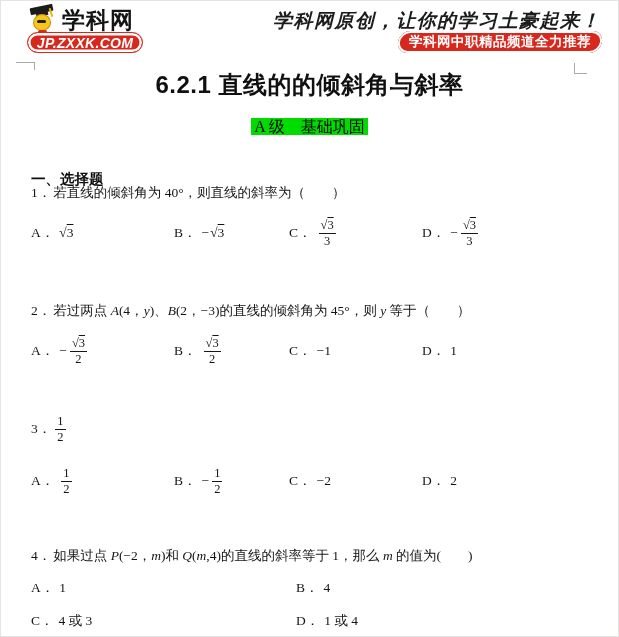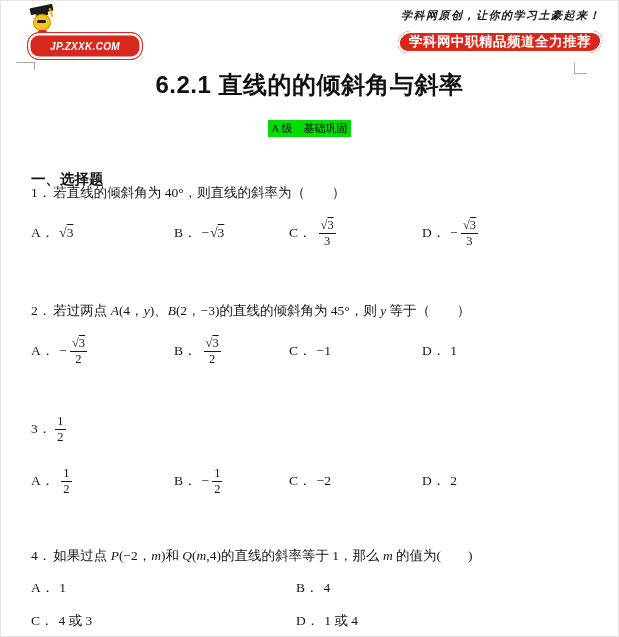--- a/index.html
+++ b/index.html
@@ -15,42 +15,42 @@
   .mascot .cap{position:absolute;left:1px;top:3px;width:23px;height:7px;background:#1b1b1b;transform:rotate(-12deg);border-radius:1px;}
   .mascot .cap-base{position:absolute;left:7px;top:8px;width:12px;height:5px;background:#1b1b1b;transform:rotate(-12deg);}
   .mascot .tassel{position:absolute;left:21px;top:5px;width:2px;height:9px;background:#f0b400;transform:rotate(-18deg);}
   .mascot .head{position:absolute;left:4px;top:11px;width:16px;height:15px;background:#f7c51e;border:1px solid #c79204;border-radius:50%;}
   .mascot .glasses{position:absolute;left:3px;top:5px;width:9px;height:3px;background:#222;border-radius:2px;}
   .mascot .scarf{position:absolute;left:9px;top:27px;width:9px;height:6px;background:#d7281d;border-radius:2px;}
 
   .brand{left:61px;top:4px;font-family:"Liberation Sans","DejaVu Sans",sans-serif;font-weight:bold;font-size:23px;letter-spacing:1px;color:#141414;}
   .site-url{left:64px;top:29px;font-family:"Liberation Sans",sans-serif;font-size:7.5px;letter-spacing:.5px;color:#a8908a;}
   .jp-badge{
-    left:26px;top:31px;width:116px;height:28px;background:#d7281d;border:1px solid #d7281d;
+    left:26px;top:31px;width:116px;height:21px;background:#d7281d;border:1px solid #d7281d;
     border-radius:12px;box-shadow:inset 0 0 0 2.5px #fff;box-sizing:border-box;
     display:flex;align-items:center;justify-content:center;
-    color:#fff;font-family:"Liberation Sans",sans-serif;font-weight:bold;font-style:italic;font-size:10px;letter-spacing:.3px;
+    color:#fff;font-family:"Liberation Sans",sans-serif;font-weight:bold;font-style:italic;font-size:14px;letter-spacing:.3px;
   }
-  .slogan{right:17px;top:7px;font-size:11px;font-weight:bold;font-style:italic;letter-spacing:1.5px;color:#1c1c1c;white-space:nowrap;}
+  .slogan{right:17px;top:7px;font-size:19px;font-weight:bold;font-style:italic;letter-spacing:1.5px;color:#1c1c1c;white-space:nowrap;}
   .promo{
     right:16px;top:30px;height:22px;padding:0 11px;background:#d7281d;border-radius:11px;
     box-shadow:inset 0 0 0 2px #fff, inset 0 0 0 3px #d7281d;
     transform:skewX(-8deg);display:flex;align-items:center;
     color:#fff;font-family:"Liberation Sans","DejaVu Sans",sans-serif;font-weight:bold;font-size:13.5px;white-space:nowrap;
   }
   .promo>span{display:block;transform:skewX(8deg);letter-spacing:.5px;}
 
   
   .crop-left{left:15px;top:61px;width:18px;height:7px;border-top:1px solid #a9a9a9;border-right:1px solid #a9a9a9;}
   .crop-right{left:573px;top:62px;width:12px;height:10px;border-left:1px solid #a9a9a9;border-bottom:1px solid #a9a9a9;}
 
   
   .title{left:0;top:68px;width:100%;text-align:center;font-family:"Liberation Sans","DejaVu Sans",sans-serif;font-weight:bold;font-size:24px;color:#101010;letter-spacing:.5px;}
   .grade-wrap{left:0;top:117px;width:100%;text-align:center;}
-  .grade{display:inline-block;background:#00dc00;color:#000;font-size:11px;line-height:17px;padding:0 3px;text-align:center;}
+  .grade{display:inline-block;background:#00dc00;color:#000;font-size:16px;line-height:17px;padding:0 3px;text-align:center;}
   .section{left:30px;top:149px;font-family:"Liberation Sans","DejaVu Sans",sans-serif;font-weight:bold;font-size:14.5px;color:#0d0d0d;margin-top:20px;}
 
   .qtext{left:30px;white-space:nowrap;font-size:13.5px;display:flex;align-items:center;}
   .qnum{margin-right:2px;}
   .q1t{top:183px;} .q2t{top:301px;} .q3t{top:412px;height:32px;} .q4t{top:546px;}
 
   .opts{left:30px;right:8px;display:flex;align-items:center;white-space:nowrap;font-size:13.5px;}
   .q1o{top:212px;height:40px;} .q2o{top:330px;height:40px;} .q3o{top:460px;height:40px;}
   .q4o1{top:577px;height:20px;} .q4o2{top:610px;height:20px;}
   .col1{width:143px;} .col2{width:115px;} .col3{width:133px;} .col4{flex:1;}
@@ -72,20 +72,21 @@
 
   <div class="abs mascot">
     <div class="cap"></div>
       <div class="cap-base"></div>
       <div class="tassel"></div>
     <div class="head">
         <div class="glasses"></div>
       </div>
       <div class="scarf"></div>
   </div>
+  <div class="abs brand">学科网</div>
   <div class="abs site-url">www.zxxk.com</div>
   <div class="abs jp-badge">JP.ZXXK.COM</div>
   <div class="abs slogan">学科网原创，让你的学习土豪起来！</div>
   <div class="abs promo">
       <span>学科网中职精品频道全力推荐</span>
     </div>
 
   <div class="abs crop-left"></div>
   <div class="abs crop-right"></div>
 

